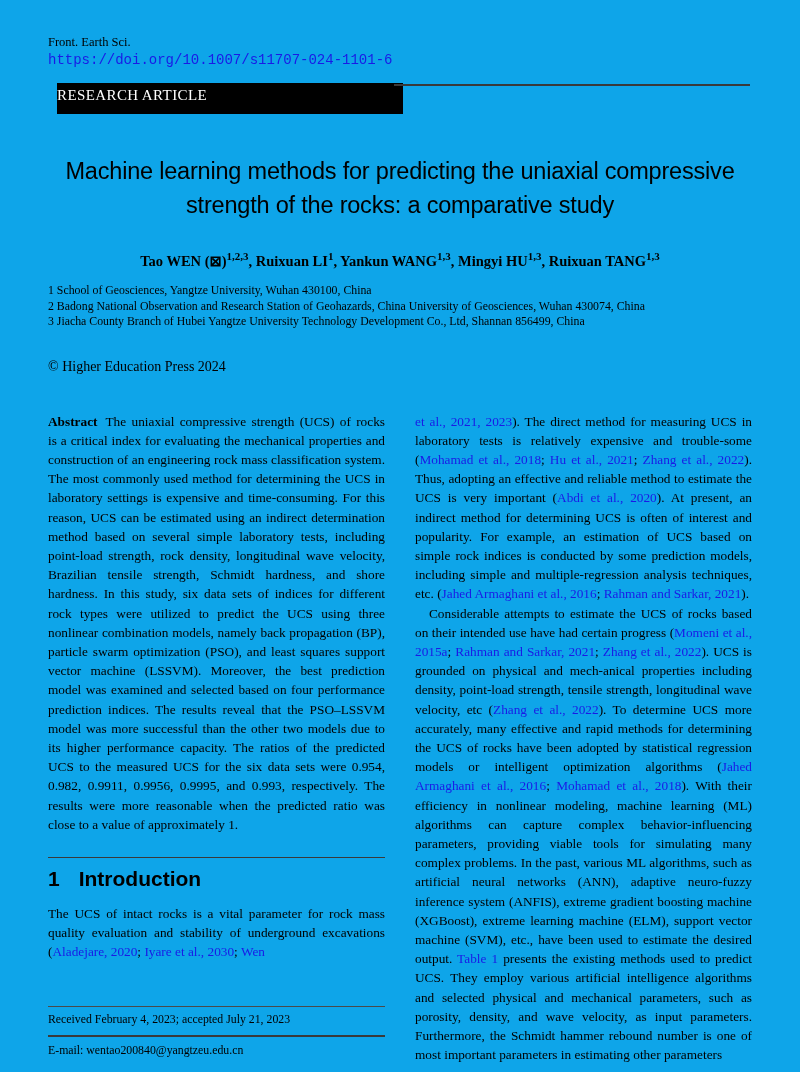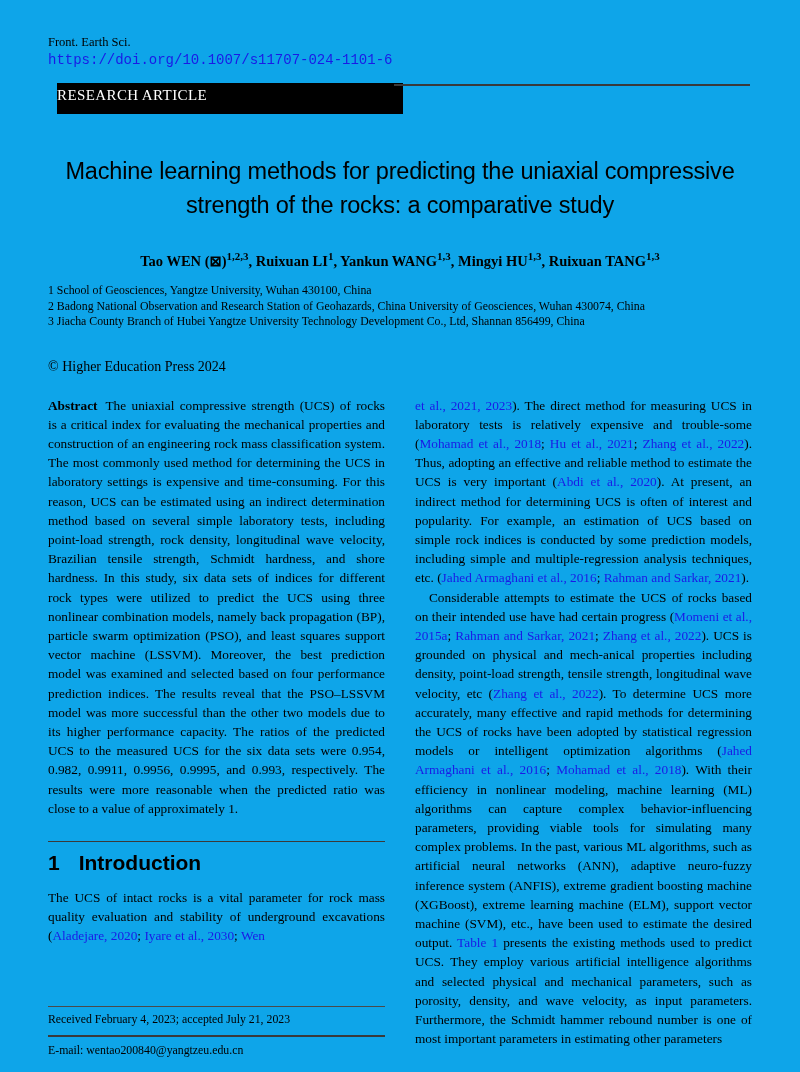--- a/index.html
+++ b/index.html
@@ -26,21 +26,21 @@
   .title{
     font-family:"Liberation Sans",sans-serif;font-weight:normal;font-size:23.5px;line-height:34px;
     text-align:center;margin:46px auto 0 auto;max-width:690px;letter-spacing:-0.2px;
   }
   .authors{margin-top:30px;text-align:center;font-weight:bold;font-size:14.5px;line-height:18px;}
   .authors sup{font-size:11px;vertical-align:super;line-height:0;}
   .affiliations{margin-top:13px;font-size:11.8px;line-height:15.5px;}
   .copyright{margin-top:29px;font-size:14px;}
   
   .columns{display:flex;gap:30px;margin-top:21px;height:674px;overflow:hidden;}
-  .col{width:337px;display:flex;flex-direction:column;}
+  .col{width:337px;display:flex;flex-direction:column;margin-top:16px;}
   .para{font-size:13.3px;line-height:19.2px;text-align:justify;}
   .para .label{font-weight:bold;margin-right:8px;}
   .keywords{margin-top:19px;}
   .section-rule{height:1px;background:#3a3a3a;margin-top:23px;}
   .section-heading{
     font-family:"Liberation Sans",sans-serif;font-weight:bold;font-size:21px;
     margin-top:11px;line-height:20px;
   }
   .section-heading .num{margin-right:19px;}
   .intro-para{margin-top:15px;}

